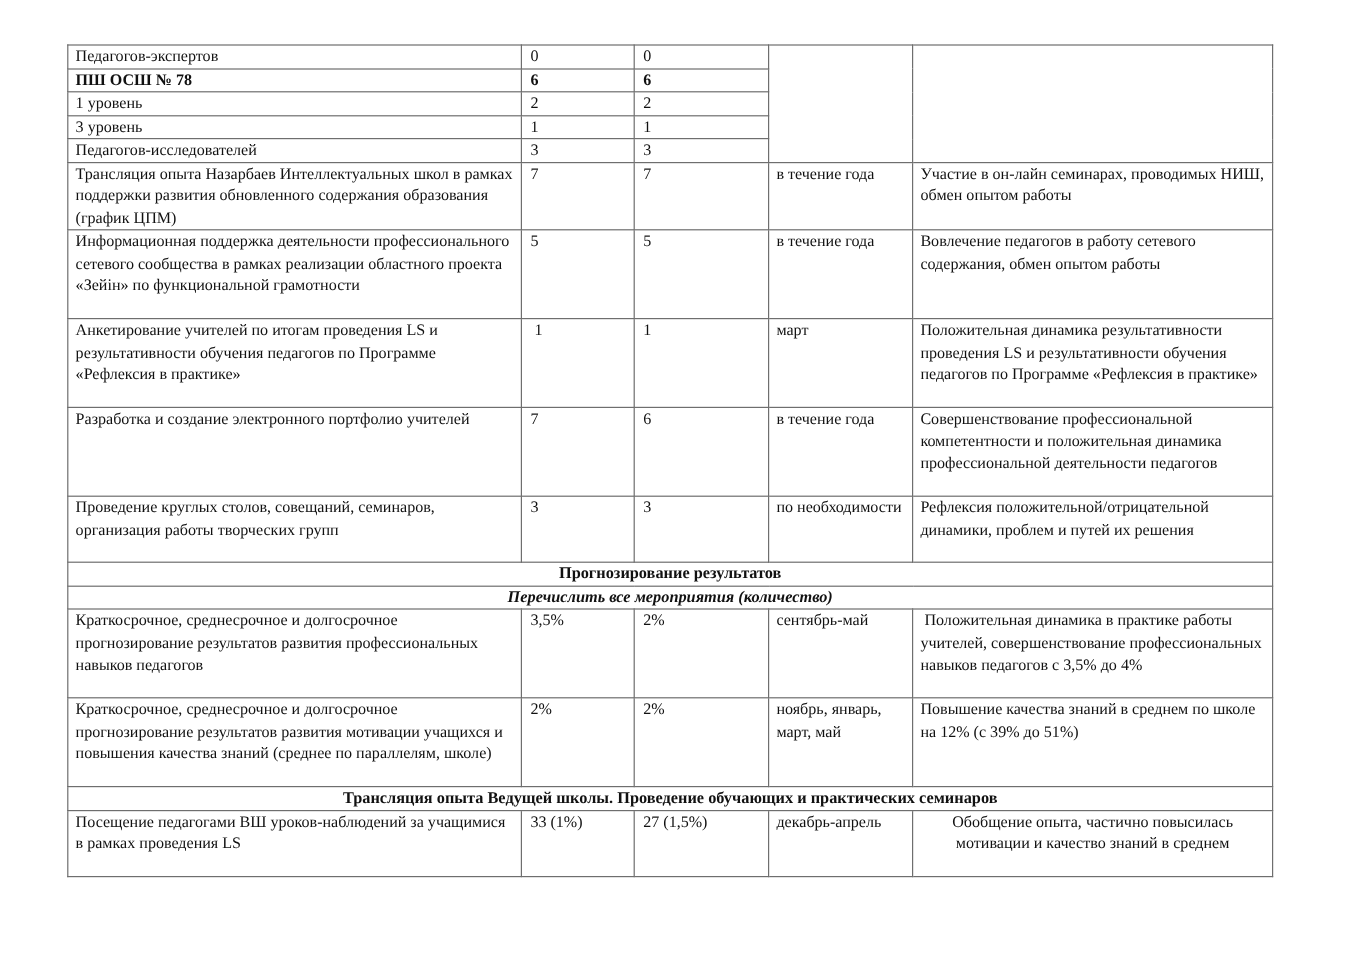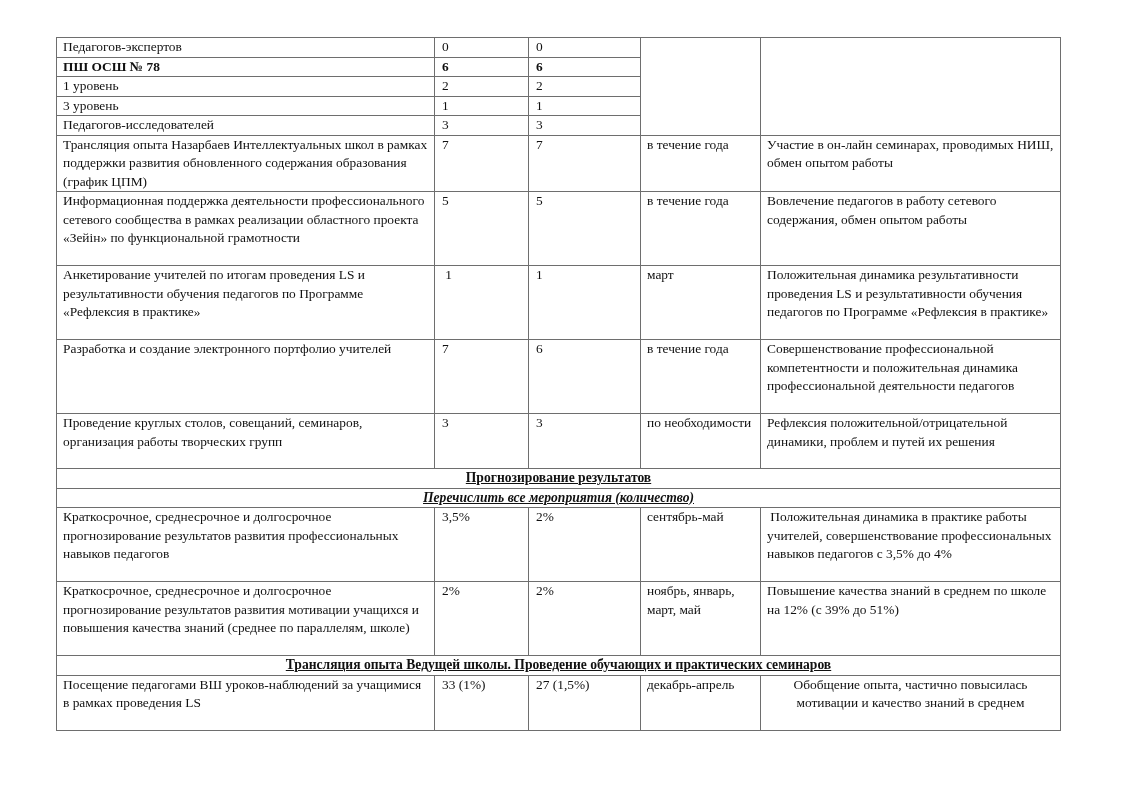--- a/index.html
+++ b/index.html
@@ -45,21 +45,20 @@
     .b { font-weight: bold; }
     .sub-row td { height: 17px; padding-top: 0; padding-bottom: 0; }
     .h57 td { height: 55px; }
     .h75 td { height: 73px; }
     .h56 td { height: 54px; }
     .section-head td {
       text-align: center;
       font-weight: bold;
       height: 17px;
       font-size: 13.6px;
-      text-decoration: underline;
     }
     .section-head.italic td {
       font-style: italic;
       margin-left: 16px;
     }
     td.vmid {
       vertical-align: middle;
     }
     td.empty {
       vertical-align: top;

